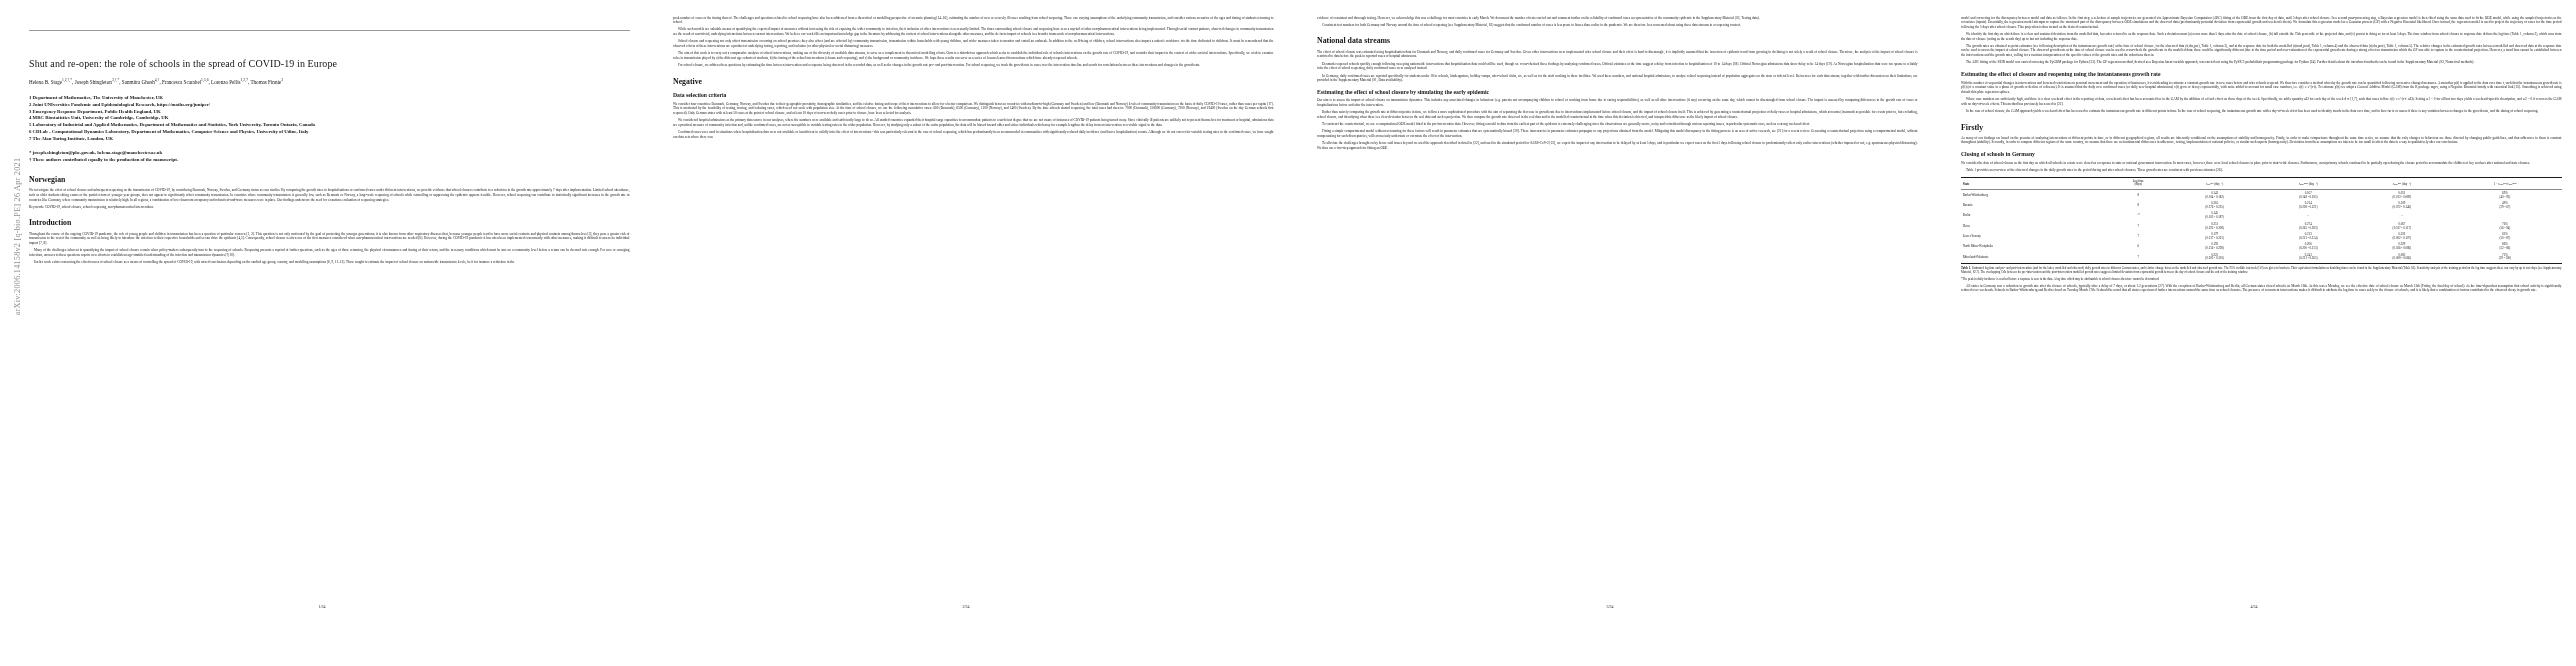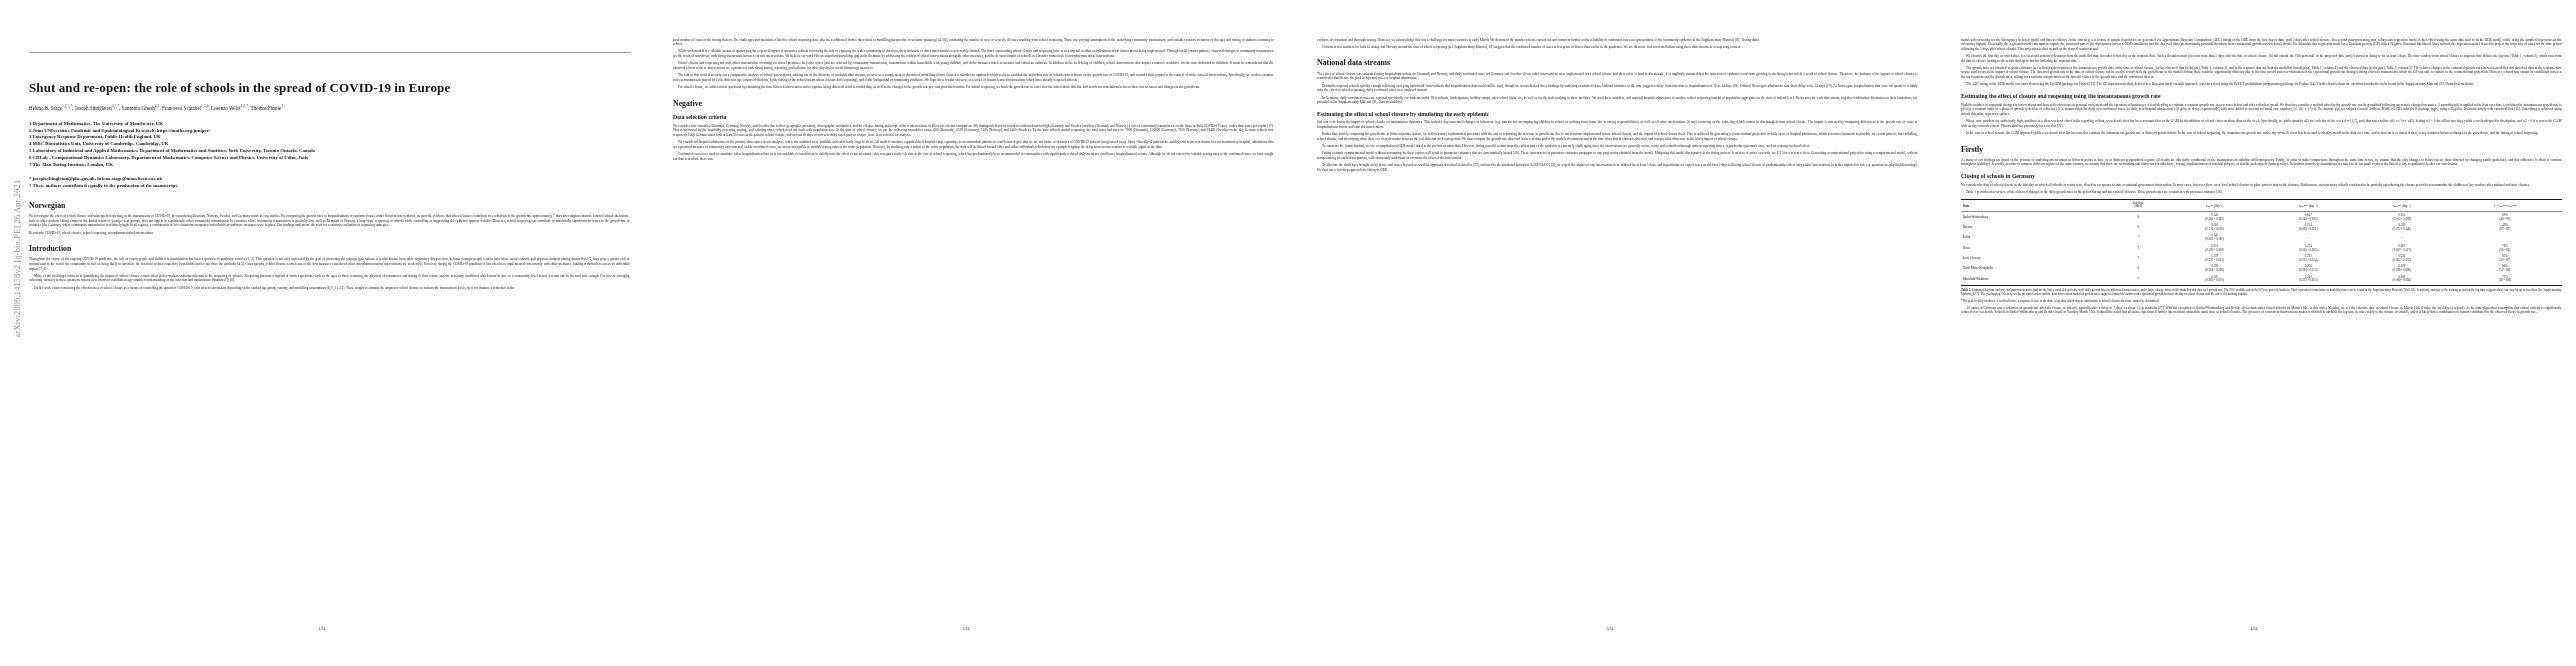--- a/index.html
+++ b/index.html
@@ -11,21 +11,20 @@
     color:#141414;
     overflow:hidden;
   }
   .spread { display:flex; width:2576px; height:667px; }
   .page {
     position:relative;
     width:644px; height:617px;
     padding:10px 14.5px 4.4px 16.7px;
     background:#fff;
     overflow:hidden;
-    margin-top:22px;
   }
   .page + .page { border-left:0; }
   .rule-top {
     position:absolute; left:29px; right:14.5px; top:30px;
     height:0.6px; background:#9a9a9a;
   }
   .arxiv-stamp {
     position:absolute;
     left:-99px; top:232px;
     width:233px;
@@ -34,23 +33,23 @@
     font-family:"Liberation Serif","DejaVu Serif",serif;
     font-size:8.3px;
     letter-spacing:0.2px;
     color:#8d8d8d;
     white-space:nowrap;
     text-align:center;
   }
   .body-area { position:absolute; left:29px; right:14.5px; top:43px; bottom:22px; }
 
   .title {
-    font-size:13px;
+    font-size:10px;
     line-height:1.28;
-    font-weight:700;
+    font-weight:400;
     margin:14.5px 0 7.8px 0;
     letter-spacing:0.1px;
   }
   .authors { font-size:5.1px; line-height:1.4; margin:0 0 9px 0; }
   .authors sup { font-size:3.7px; }
   .affil { font-size:4.8px; line-height:1.42; font-weight:bold; margin:0 0 7.8px 0; }
   .affil div { white-space:nowrap; overflow:hidden; text-overflow:clip; }
   .affil .wrapline { white-space:normal; }
   .corresp { font-size:4.8px; line-height:1.45; font-weight:bold; margin:0 0 11px 0; }
 

